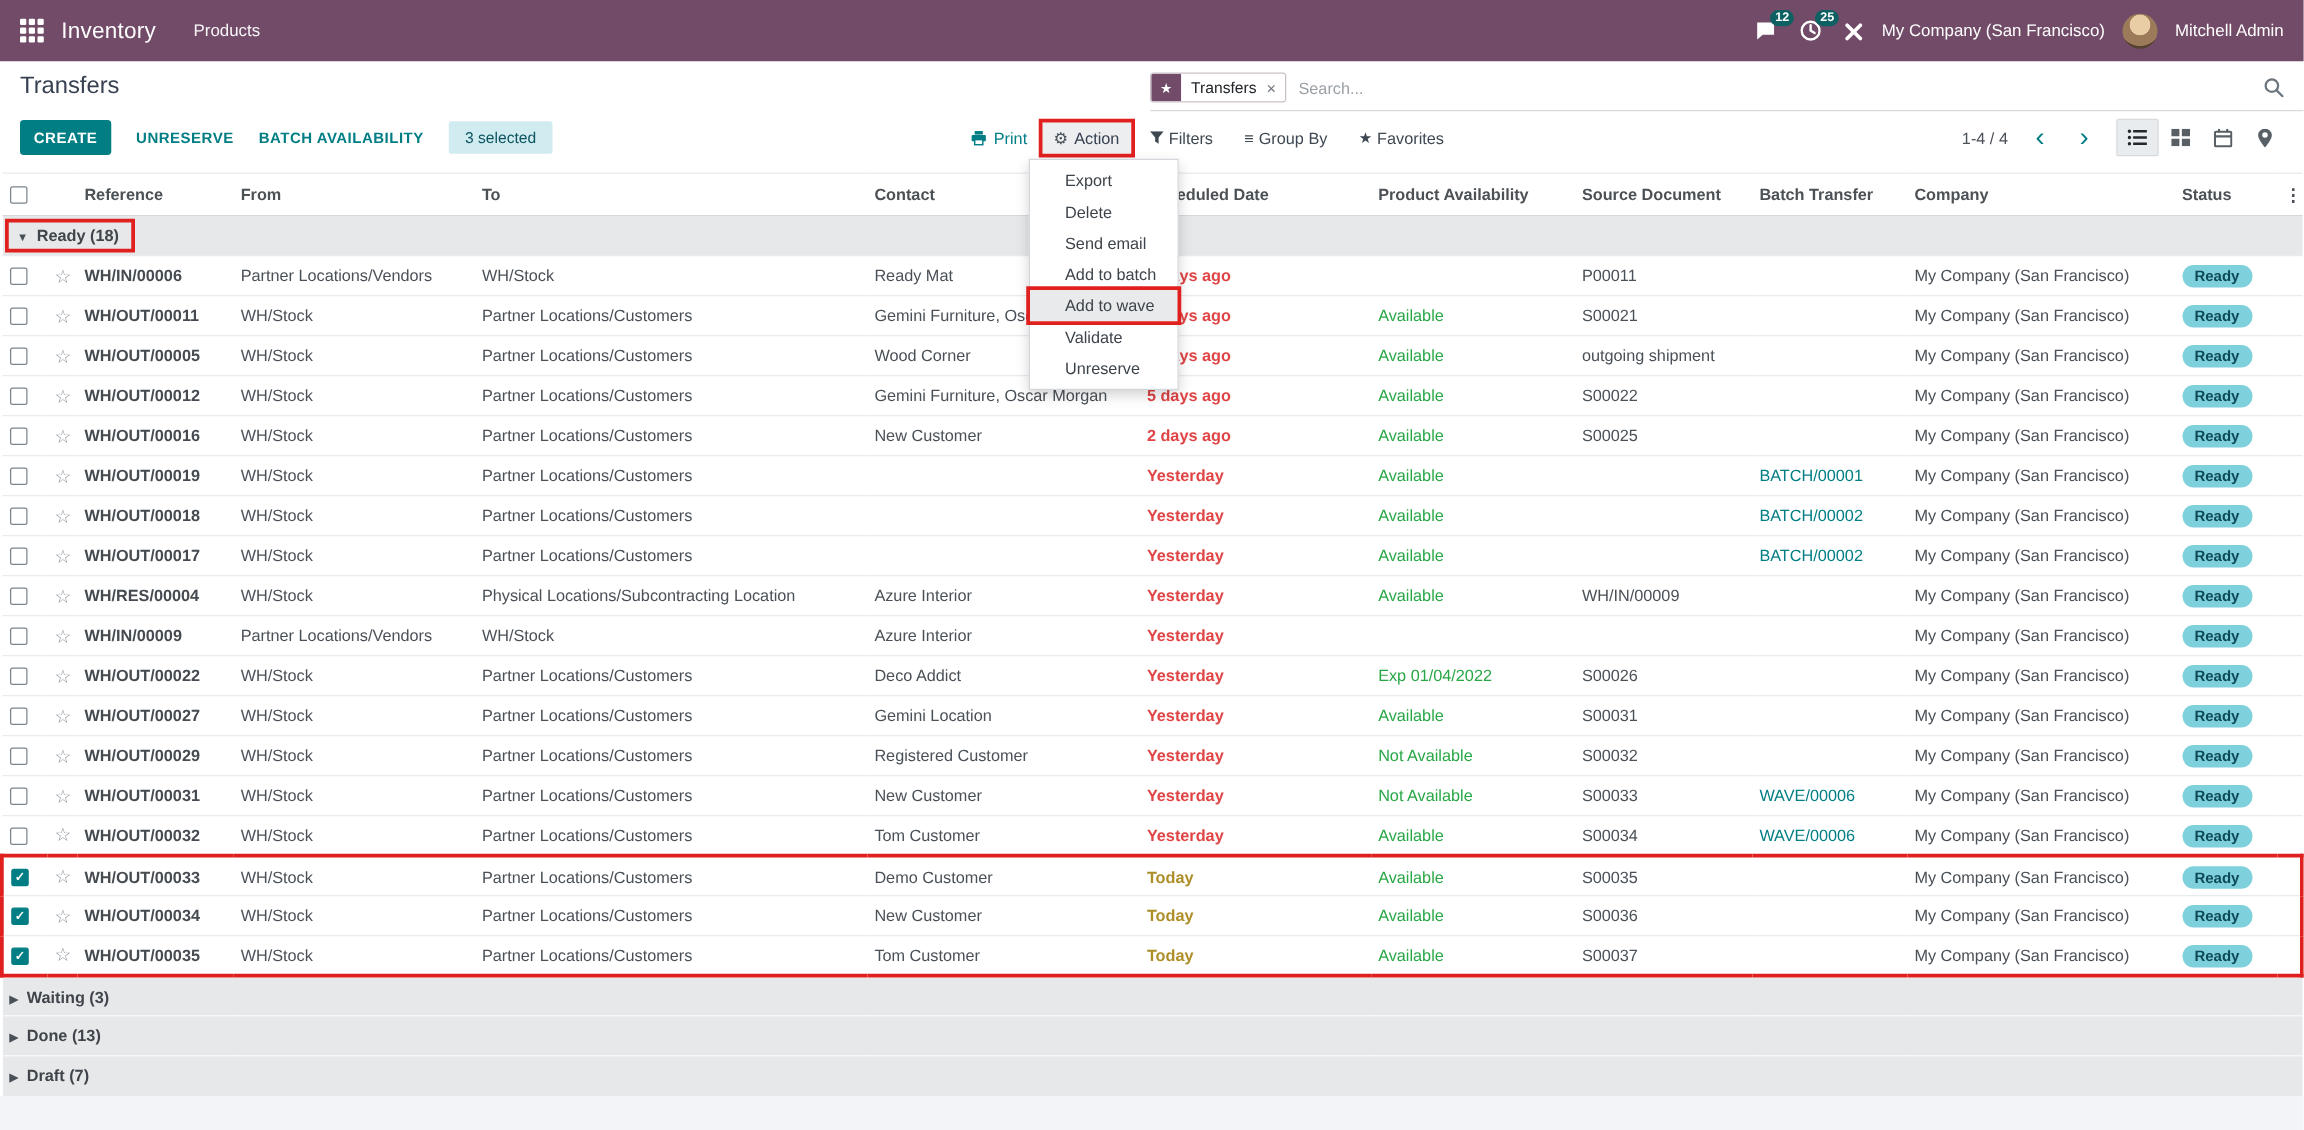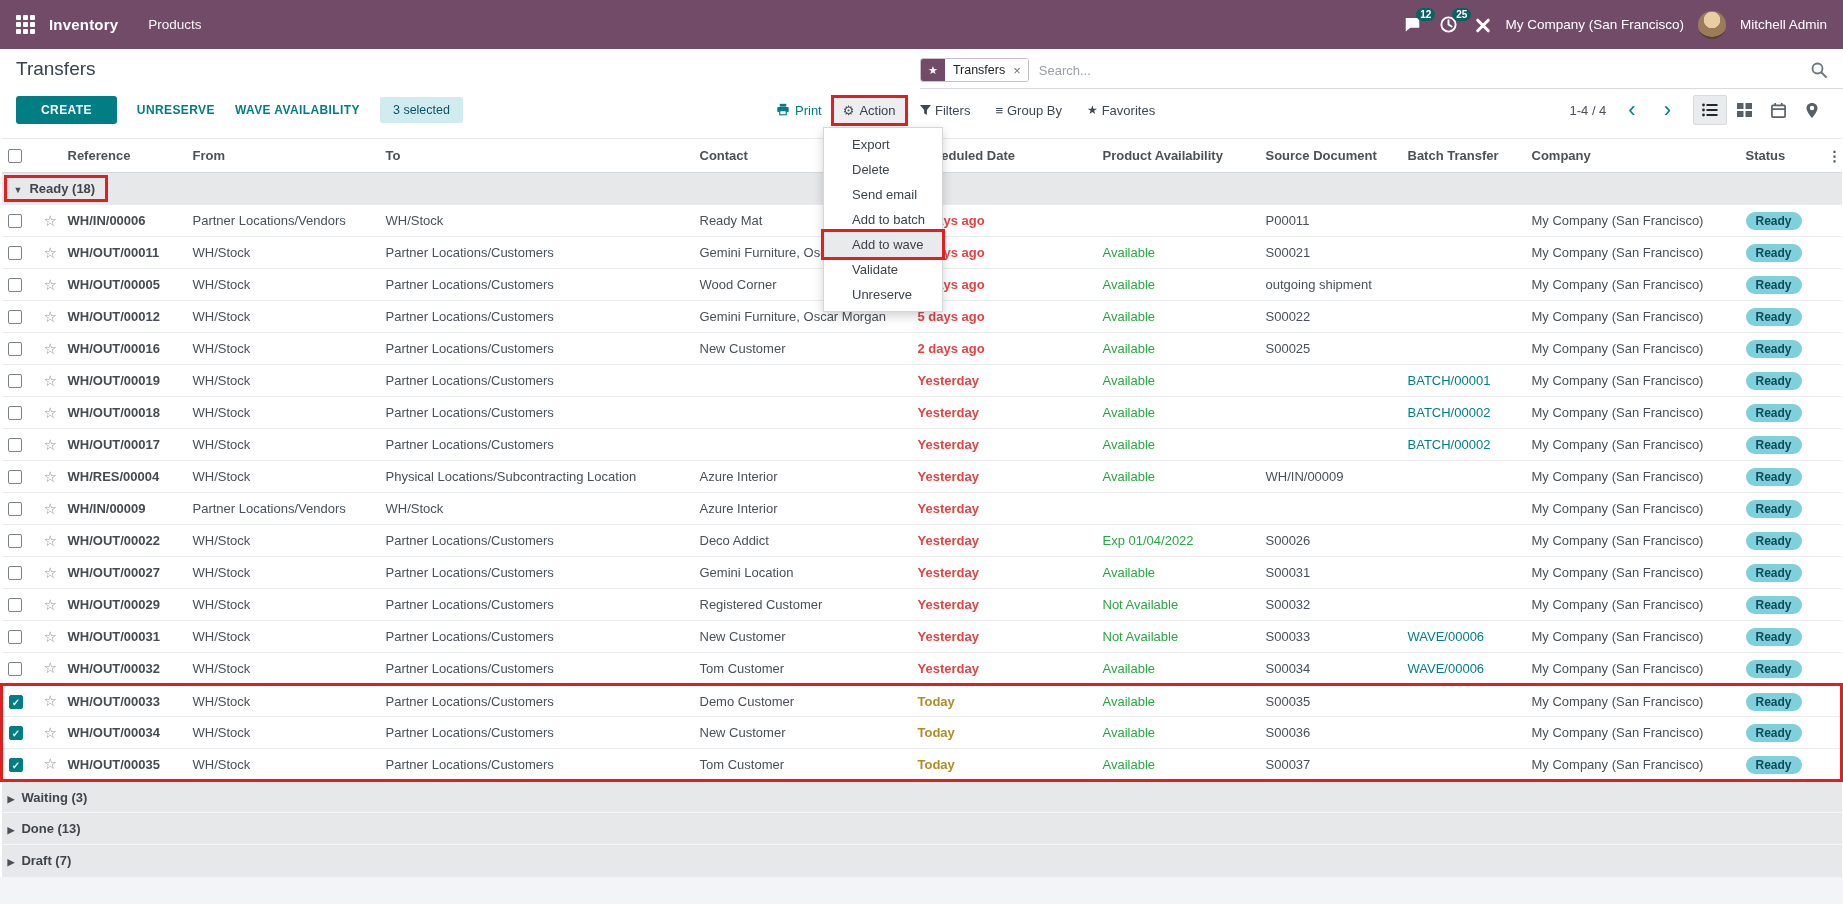--- a/index.html
+++ b/index.html
@@ -3,21 +3,21 @@
 <meta charset="utf-8">
 <style>
   * { box-sizing: border-box; margin: 0; padding: 0; }
   html,body { width:1843px; height:904px; overflow:hidden; background:#fff;
     font-family:"Liberation Sans", sans-serif; -webkit-font-smoothing:antialiased; }
 
   
   .navbar{ height:49px; background:#714B67; display:flex; align-items:center; padding:0 16px; color:#fff; }
   .apps-grid{ display:inline-grid; grid-template-columns:repeat(3,5px); grid-gap:2px; margin-right:14px; cursor:pointer;}
   .apps-grid i{ width:5px; height:5px; background:#fff; border-radius:1px; display:block;}
-  .app-name{ font-size:15px; font-weight:700; margin-right:30px; letter-spacing:.2px;}
+  .app-name{ font-size:18px; font-weight:400; margin-right:30px; letter-spacing:.2px;}
   .nav-menu{ display:flex; gap:33px; font-size:13.5px;flex-direction:column; }
   .nav-item{ color:rgba(255,255,255,.95); cursor:pointer; }
   .nav-right{ margin-left:auto; display:flex; align-items:center; gap:14px; font-size:13.5px;text-align:center;}
   .ico-wrap{ position:relative; width:22px; height:20px; }
   .badge{ position:absolute; top:-7px; right:-10px; background:#0e6163; color:#fff; font-size:10px;
     padding:1px 4px; border-radius:8px; font-weight:700;}
   .tools-x{ position:relative; width:16px; height:16px; }
   .tools-x:before,.tools-x:after{ content:""; position:absolute; left:-1px; top:7px; width:18px; height:3px;
     background:#fff; border-radius:2px;}
   .tools-x:before{ transform:rotate(45deg);} .tools-x:after{ transform:rotate(-45deg);}
@@ -32,26 +32,26 @@
   .facet{ display:flex; align-items:stretch; height:24px; border:1px solid #c9bfc6; border-radius:3px; overflow:hidden; font-size:12.5px;}
   .facet-ico{ background:#714B67; color:#fff; display:flex; align-items:center; padding:0 7px; font-size:11px;}
   .facet-label{ display:flex; align-items:center; padding:0 8px; color:#212529; background:#fff;}
   .facet-x{ display:flex; align-items:center; padding:0 7px 0 0; color:#6c757d; background:#fff; font-size:13px; cursor:pointer;}
   .search-ph{ color:#9aa0a6; font-size:13px; margin-left:10px; }
   .mag{ margin-left:auto; }
 
   
   .controls{ position:relative; height:38px; display:flex; align-items:center; padding:0 16px; font-size:13px;}
   .btn-create{ background:#017e84; color:#fff; border:none; font-size:12px; font-weight:700; letter-spacing:.4px;
-    padding:7px 25px; border-radius:3px; cursor:pointer; font-family:inherit;}
+    padding:7px 11px; border-radius:3px; cursor:pointer; font-family:inherit;}
   .btn-teal{ background:none; border:none; color:#017e84; font-size:12px; font-weight:700; letter-spacing:.4px;
     margin-left:20px; cursor:pointer; font-family:inherit;}
   .sel-chip{ background:#d1ecf1; color:#0c5460; font-size:12.5px; padding:6px 13px; border-radius:2px; margin-left:20px;}
   .print-action{ position:absolute; left:776px; top:0; height:38px; display:flex; align-items:center; gap:12px;}
-  .print-btn{ display:flex; align-items:flex-start; gap:5px; color:#017e84; cursor:pointer;}
+  .print-btn{ display:flex; align-items:center; gap:5px; color:#017e84; cursor:pointer;}
   .action-btn{ display:flex; align-items:center; gap:5px; color:#374151; font-weight:500; background:#eceef0;
     padding:5px 9px; cursor:pointer; outline:3px solid #e0201f;}
   .gear{ font-size:13px; color:#495057;}
   .filters-group{ position:absolute; left:920px; top:0; height:38px; display:flex; align-items:center; gap:25px; color:#3e4852;}
   .fg-item{ display:flex; align-items:center; gap:4px; cursor:pointer;}
   .fav-star{ font-size:12px; color:#3e4852;}
   .gb-ico{ font-weight:700; font-size:13px;}
   .right-group{ position:absolute; right:14px; top:0; height:38px; display:flex; align-items:center; gap:16px;}
   .pager-txt{ color:#495057; }
   .chev{ color:#017e84; font-size:22px; line-height:1; padding:0 6px; cursor:pointer;}
@@ -152,21 +152,21 @@
           <circle cx="6.5" cy="6.5" r="5" fill="none" stroke="#6c757d" stroke-width="1.8"></circle>
           <path d="M10.5 10.5L15 15" stroke="#6c757d" stroke-width="1.8" stroke-linecap="round"></path>
         </svg>
     </span>
   </div>
 </div>
 
 <div class="controls">
   <button class="btn-create">CREATE</button>
   <button class="btn-teal">UNRESERVE</button>
-  <button class="btn-teal">WAVE AVAILABILITY</button>
+  <button class="btn-teal">BATCH AVAILABILITY</button>
   <span class="sel-chip">3 selected</span>
 
   <div class="print-action">
     <span class="print-btn">
       <svg width="14" height="13" viewBox="0 0 16 16">
           <rect x="4" y="1" width="8" height="3.5" fill="#017e84"></rect>
           <rect x="1" y="5" width="14" height="6" rx="1" fill="#017e84"></rect>
           <rect x="4" y="9.5" width="8" height="5" fill="#fff" stroke="#017e84" stroke-width="1.4"></rect>
         </svg>
       <span>Print</span>

